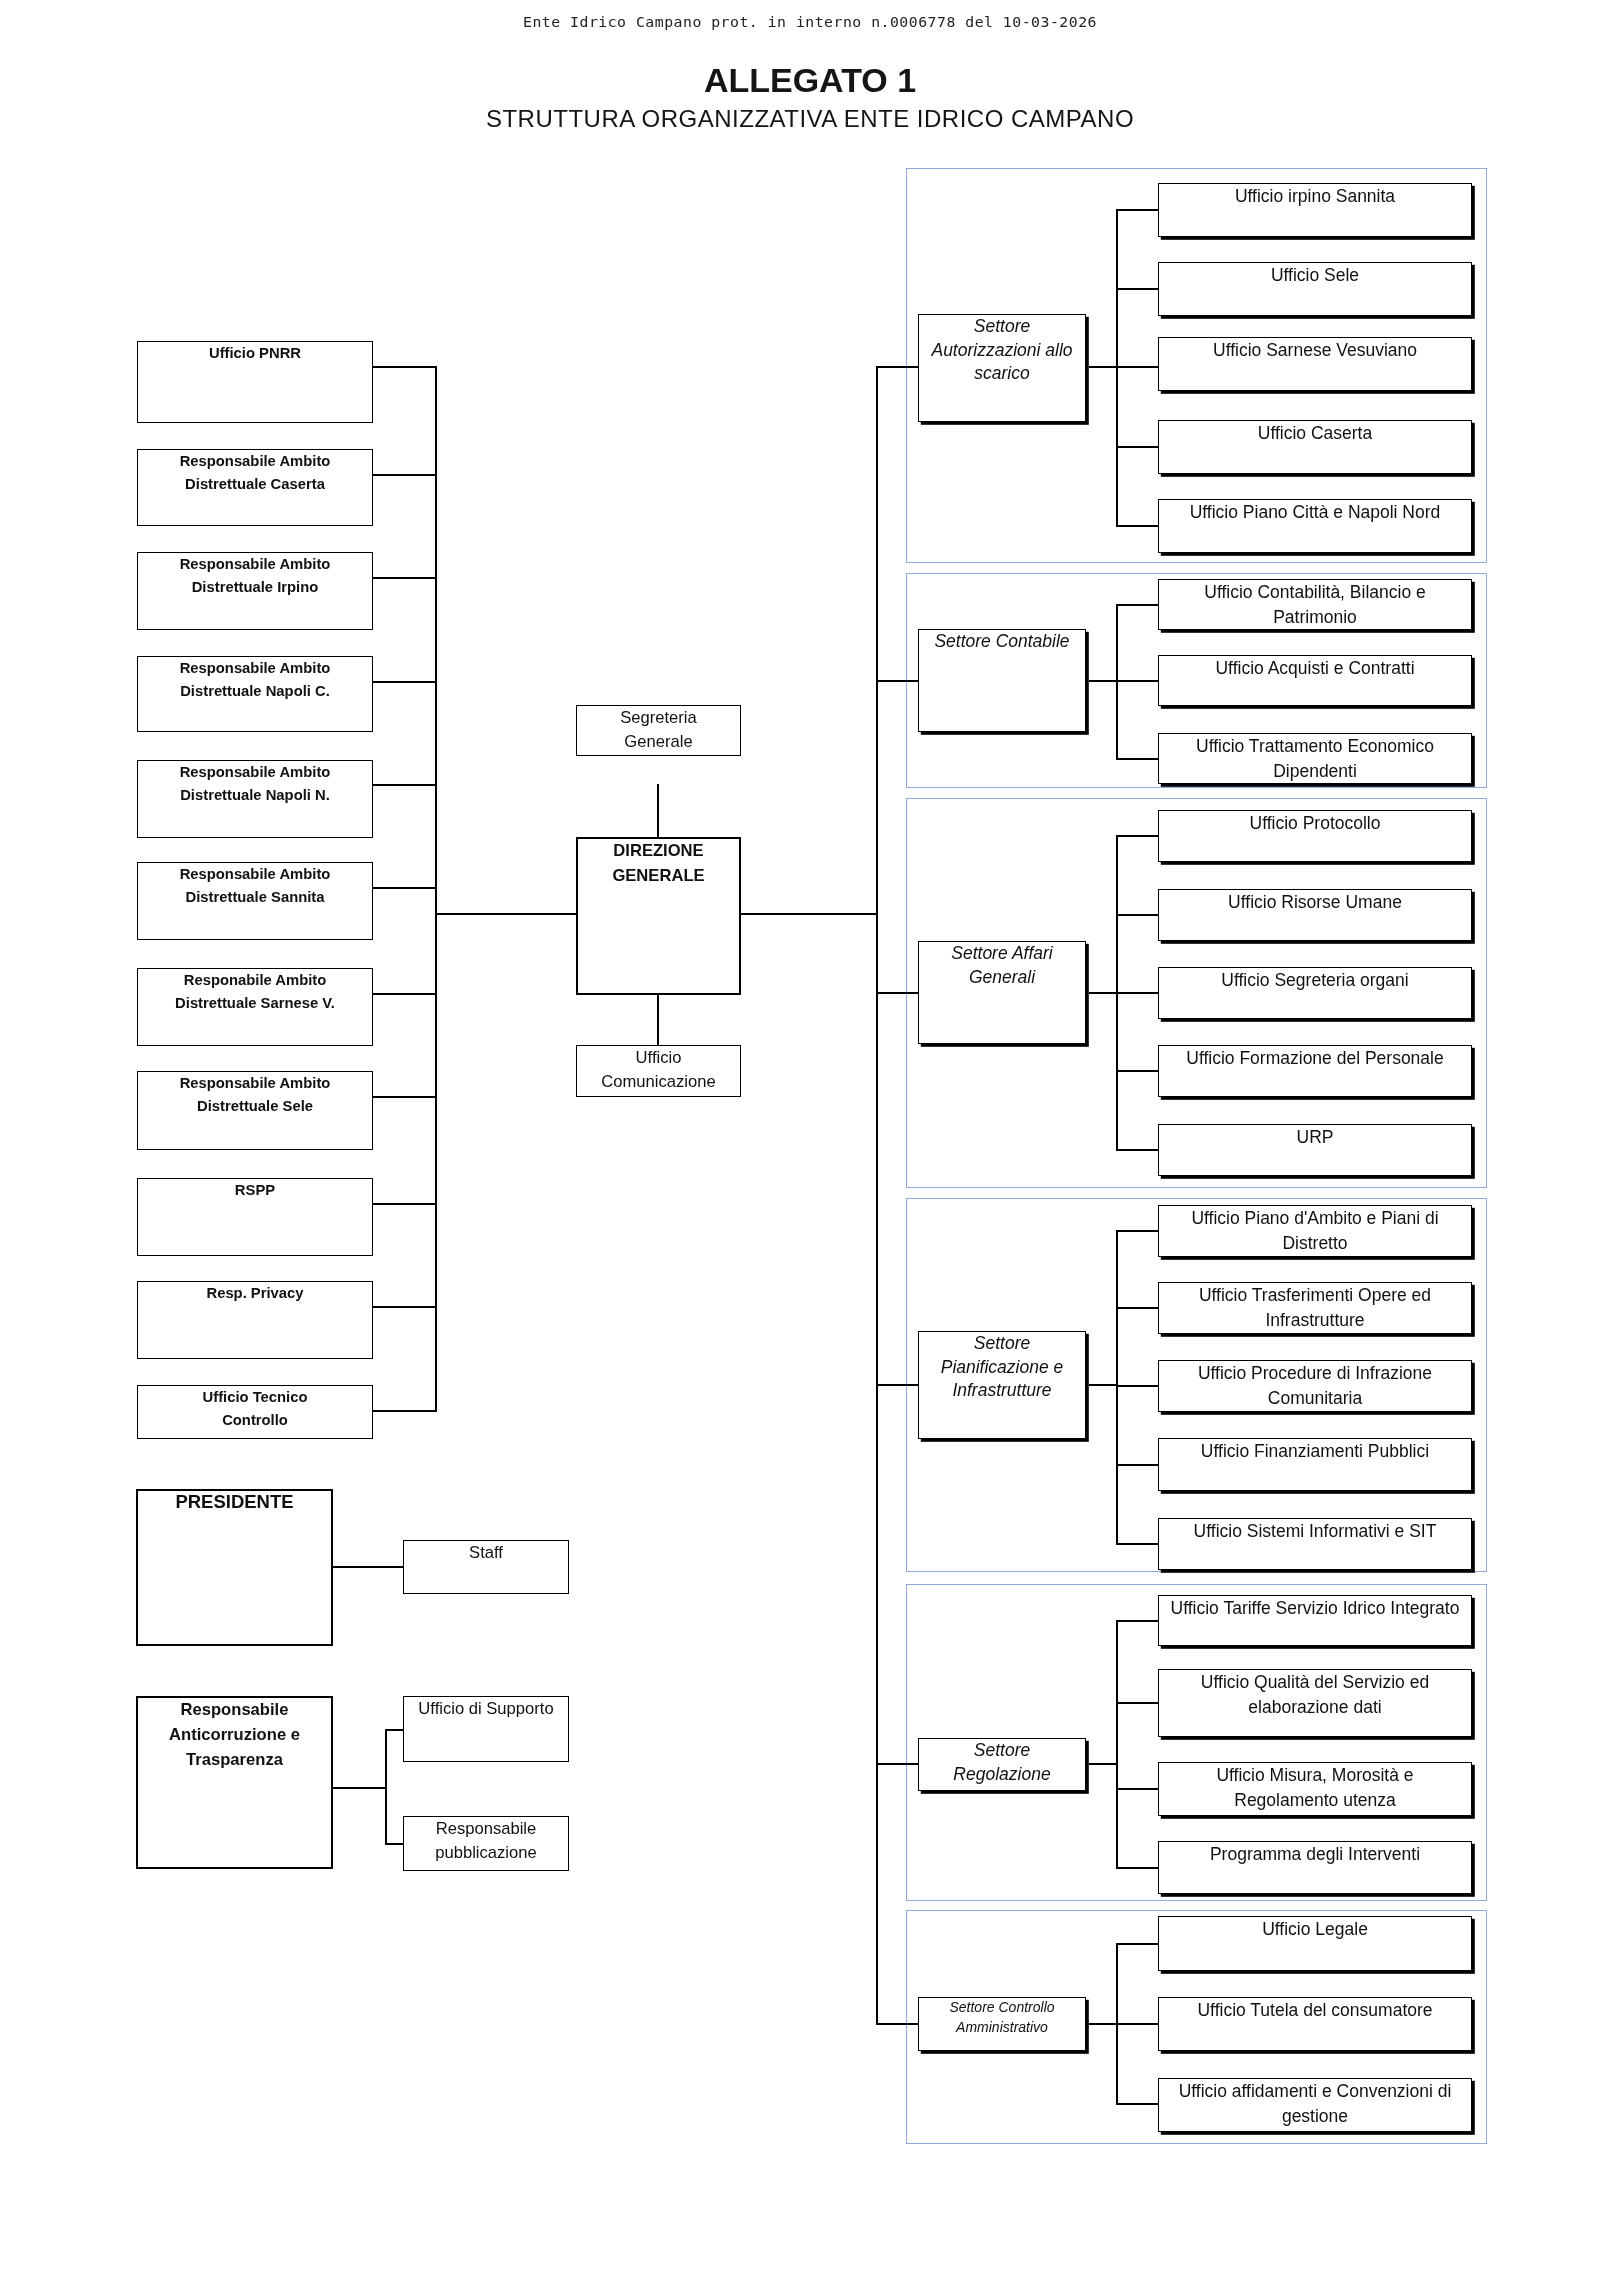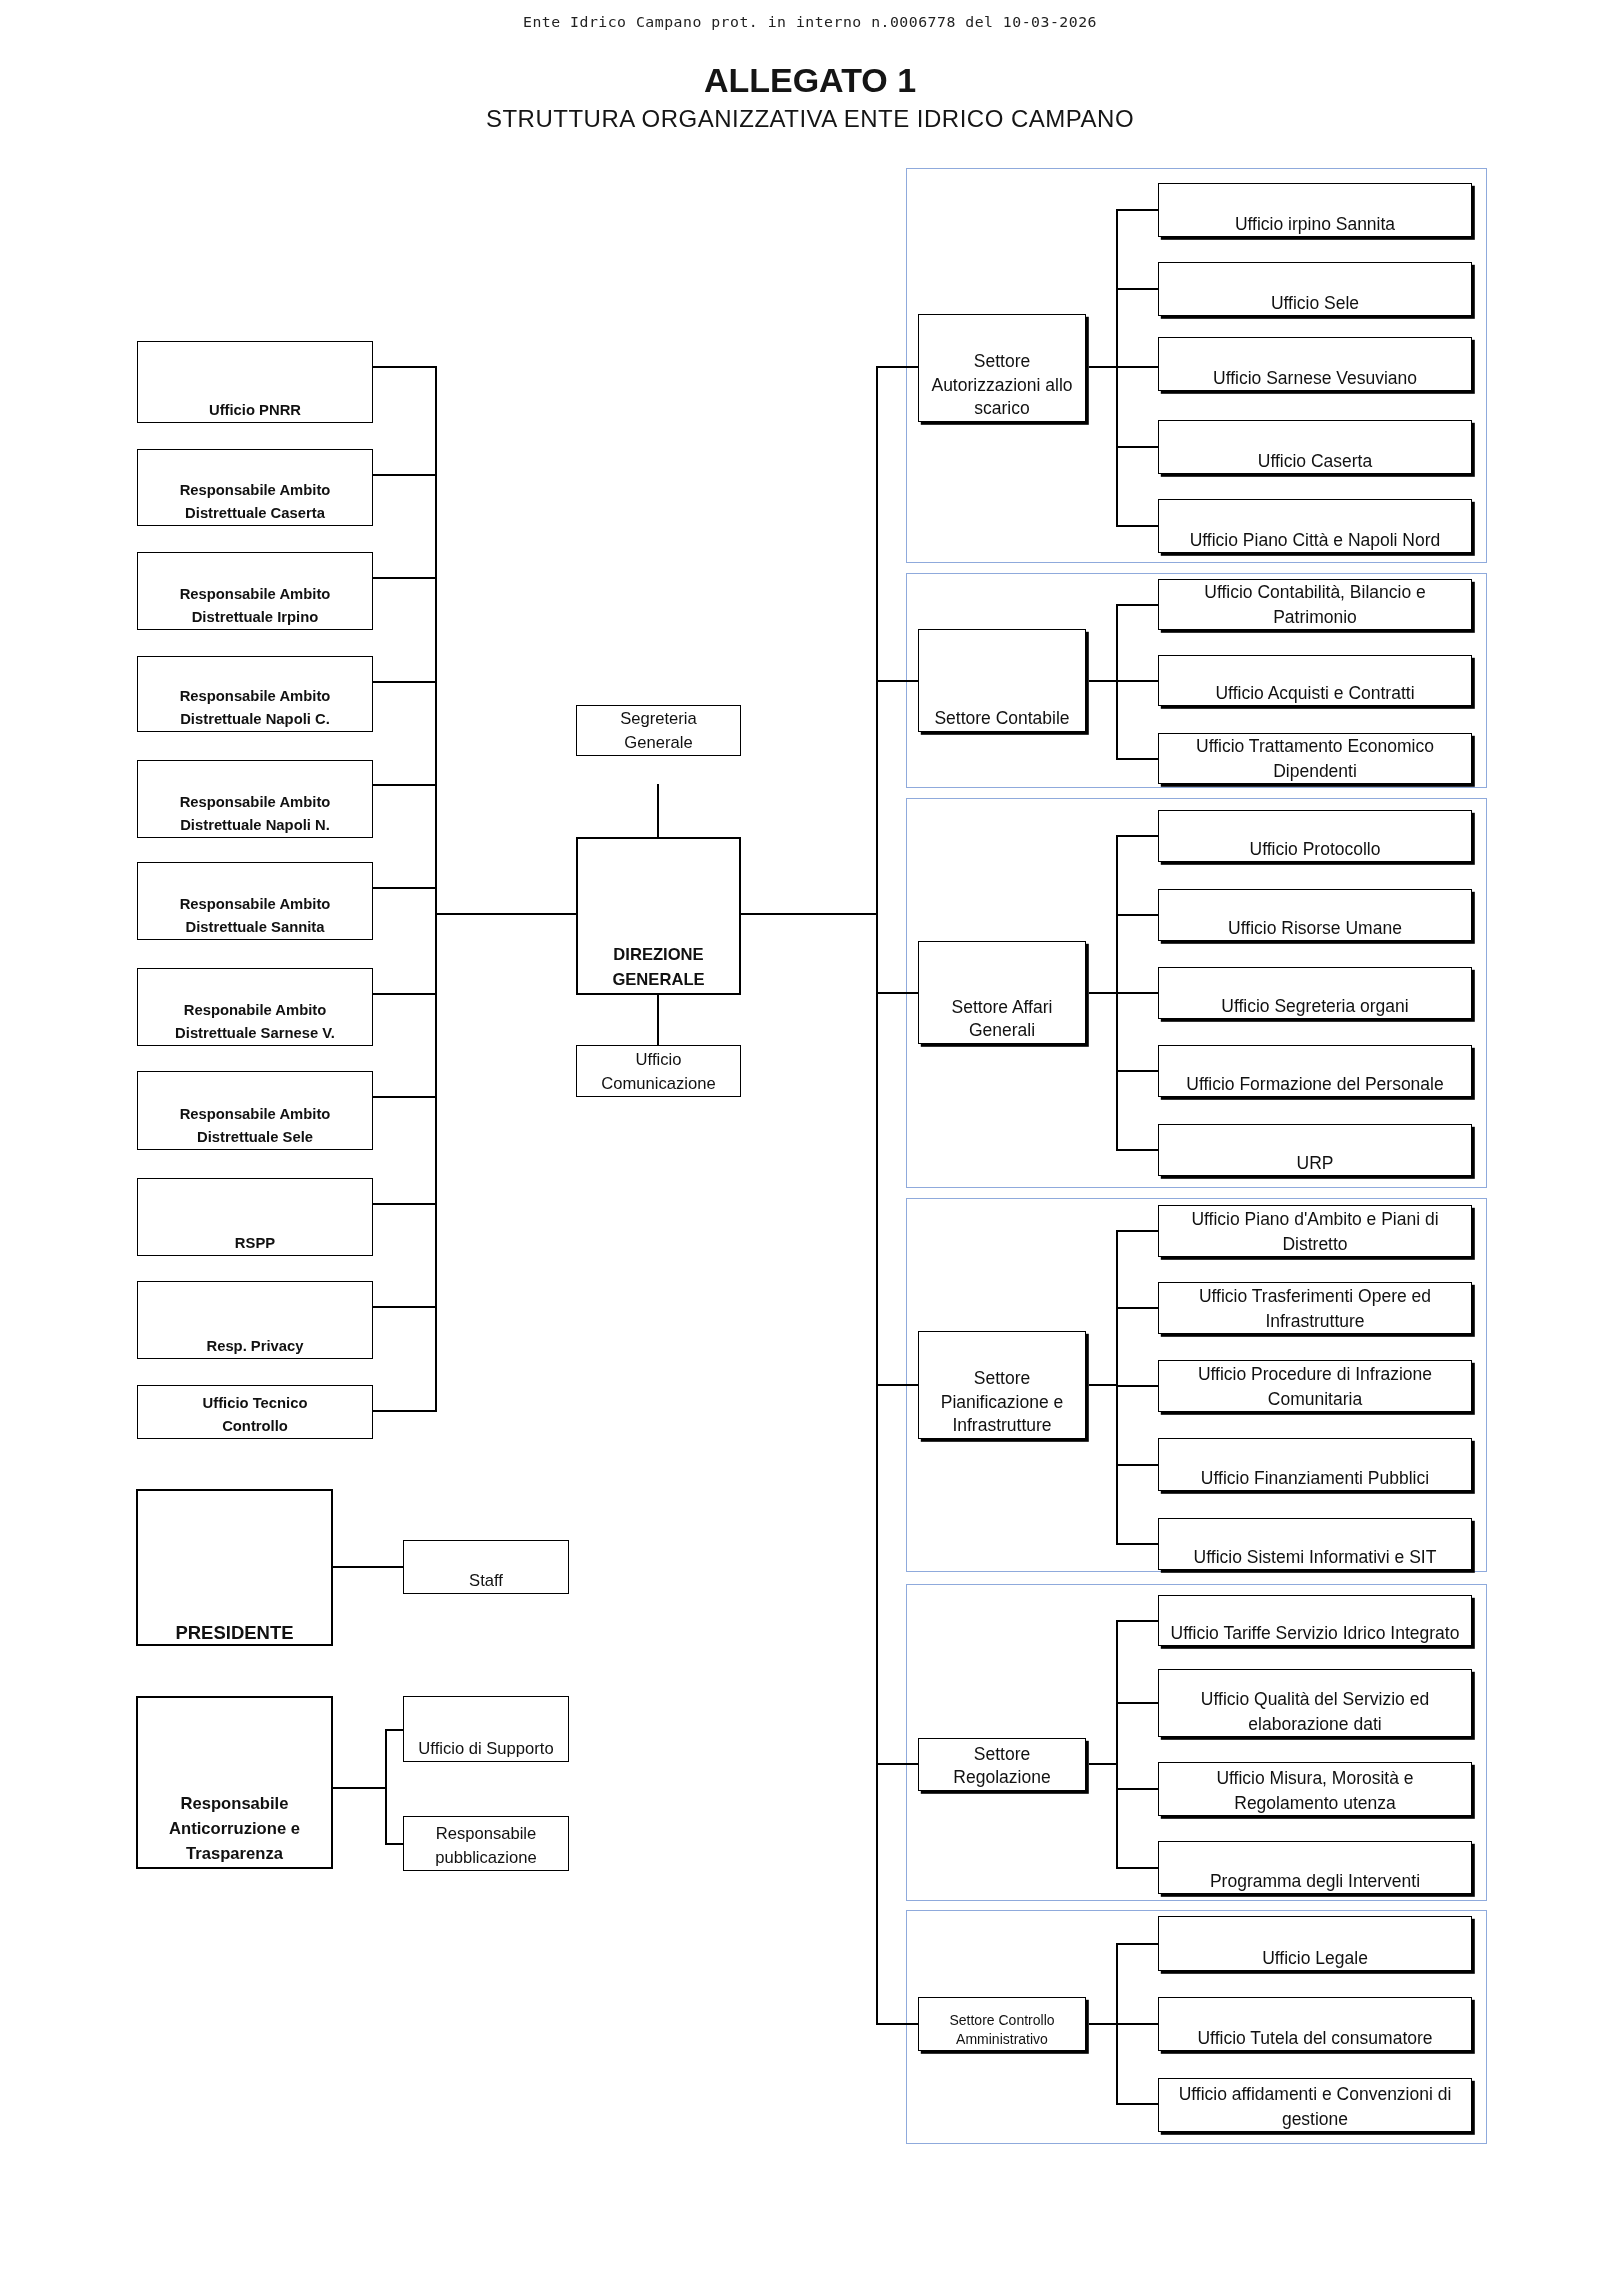--- a/index.html
+++ b/index.html
@@ -24,35 +24,36 @@
   }
   .subtitle{
     position:absolute;top:105px;left:0;width:100%;
     text-align:center;font-size:24px;color:#151515;letter-spacing:0.5px;
   }
   .box{
     position:absolute;
     box-sizing:border-box;
     border:1.8px solid #000;
     background:#fff;
-    display:flex;align-items:flex-end;justify-content:center;
+    display:flex;align-items:flex-start;justify-content:center;
     text-align:center;
   }
   .lbox{font-weight:bold;font-size:14.8px;line-height:1.55;}
   .lbox span{display:block;padding:0 7.4px;}
   .narrow span{max-width:138px;}
   .cbox{font-size:16.6px;line-height:1.45;}
   .cbox span{display:block;padding:0 3.7px;}
   .segnarrow span{max-width:103px;}
   .dirbox{font-weight:bold;font-size:16.6px;line-height:1.5;border-width:2.8px;}
   .presbox{font-weight:bold;font-size:18.5px;border-width:2.8px;}
   .antibox{font-weight:bold;font-size:16.6px;line-height:1.5;border-width:2.8px;}
   .sbox{
     font-size:17.5px;line-height:1.35;
     box-shadow:2.8px 2.8px 0 #000;
+    font-style:italic;
   }
   .sbox span{display:block;padding:0 5.5px;}
   .smallsector{font-size:14px;line-height:1.4;}
   .obox{
     font-size:17.5px;line-height:1.4;
     box-shadow:2.8px 2.8px 0 #000;
   }
   .obox span{display:block;padding:0 9.2px;}
   .h{position:absolute;height:1.8px;background:#000;}
   .v{position:absolute;width:1.8px;background:#000;}

